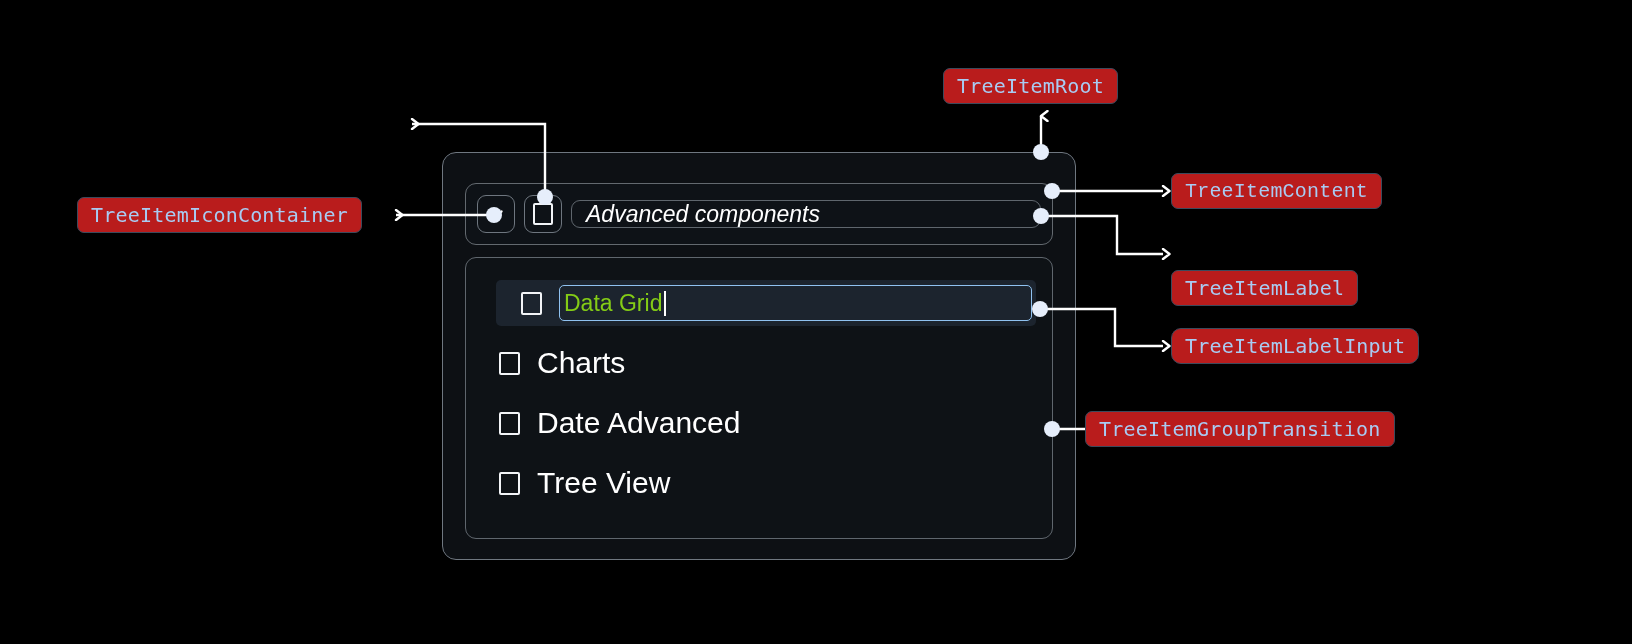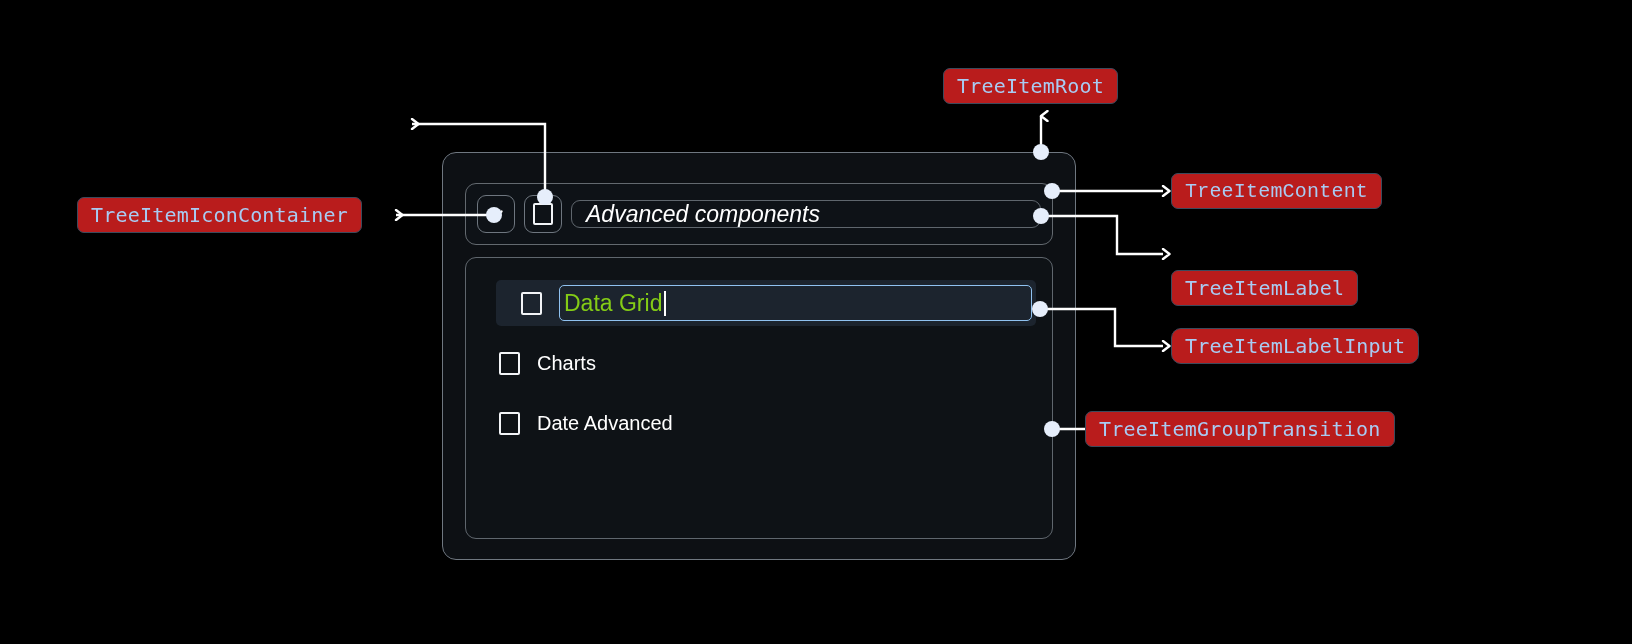--- a/index.html
+++ b/index.html
@@ -152,21 +152,21 @@
     height: 23px;
     flex: 0 0 21px;
     border: 2.2px solid #f2f4f7;
     border-radius: 2px;
     margin-right: 17px;
   }
   .tree-row.selected .row-cb { margin-left: 22px; margin-right: 17px; }
 
   .row-text {
     color: #ffffff;
-    font-size: 20px;
+    font-size: 30px;
     line-height: 1;
   }
 
   .row-input {
     flex: 1 1 auto;
     height: 36px;
     border: 1.6px solid #90c2f0;
     border-radius: 5px;
     background: transparent;
     display: flex;
@@ -273,17 +273,21 @@
       <div class="tree-row">
         <span class="row-cb"></span>
         <span class="row-text">Charts</span>
       </div>
 
       <div class="tree-row">
         <span class="row-cb"></span>
         <span class="row-text">Date Advanced</span>
       </div>
 
+      <div class="tree-row">
+        <span class="row-cb"></span>
+        <span class="row-text">Tree View</span>
+      </div>
 
     </div>
   </div>
 
 </div>
 
 </body></html>

